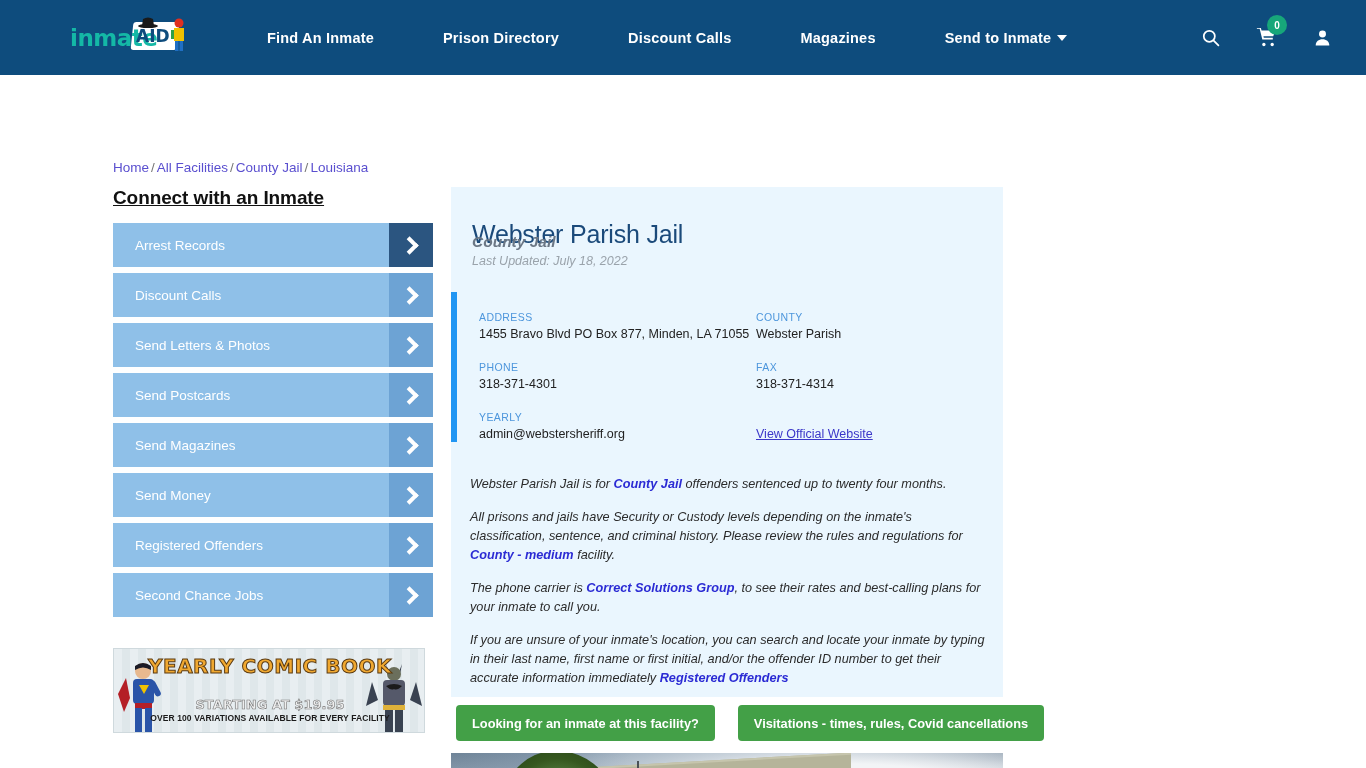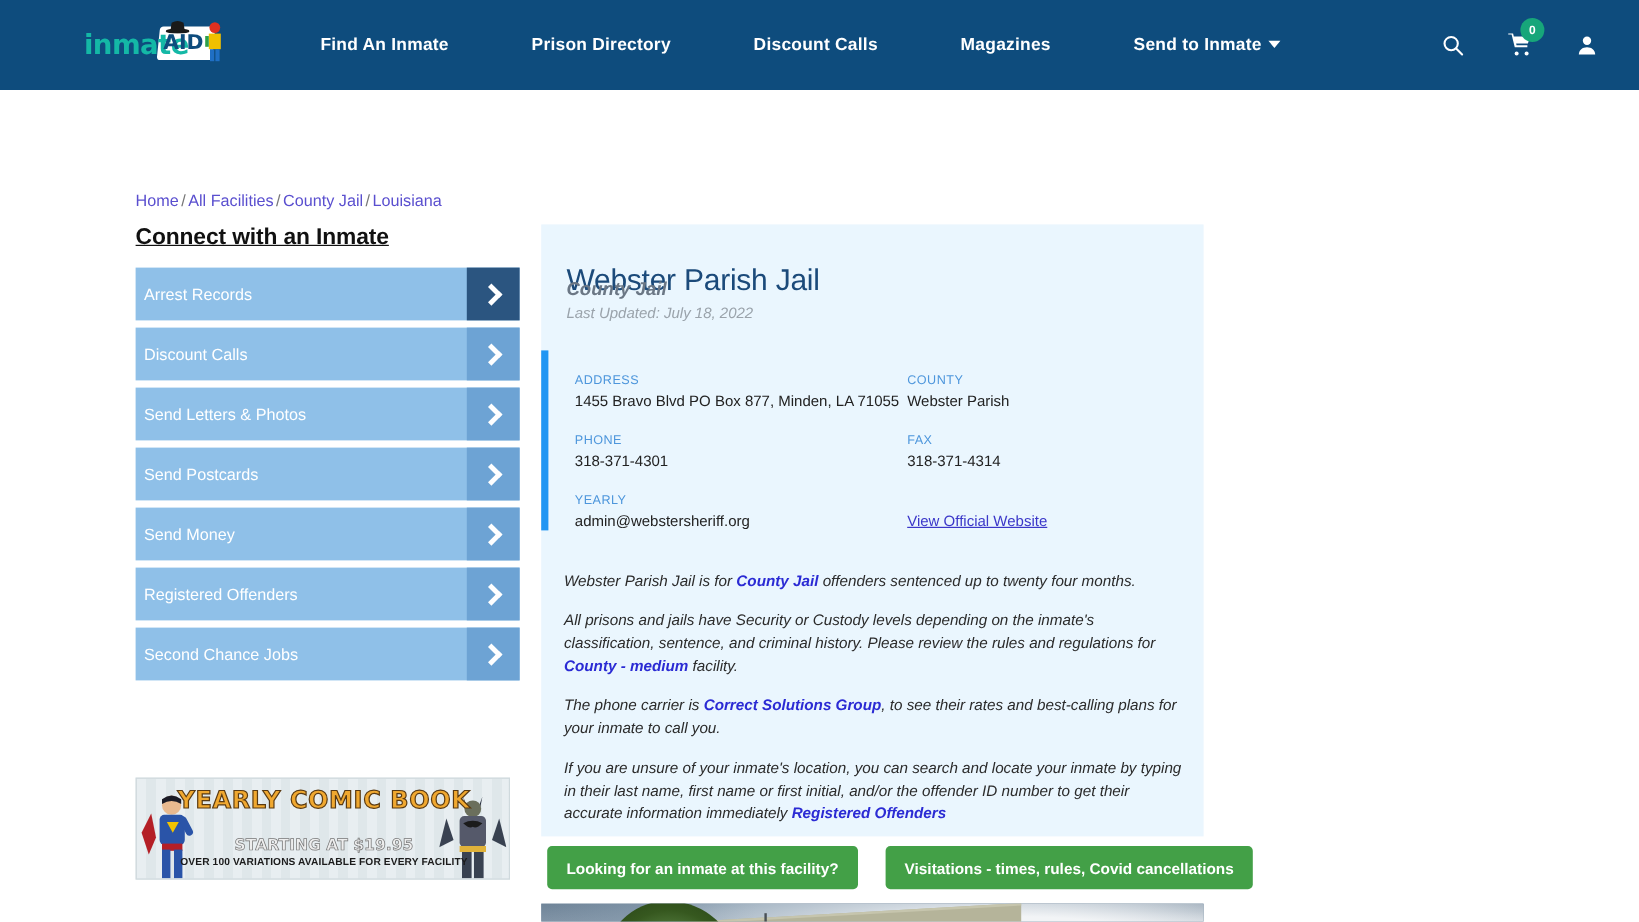--- a/index.html
+++ b/index.html
@@ -114,21 +114,21 @@
   .side-btn {
     width: 320px; height: 44px;
     background: #8fc0e8;
     display: flex; align-items: center;
     margin-bottom: 6px;
     cursor: pointer;
     position: relative;
   }
   .side-btn-label {
     color: #ffffff; font-size: 13.5px;
-    padding-left: 7px; flex: 1;
+    padding-left: 22px; flex: 1;
   }
   .side-btn-arrow {
     width: 44px; height: 44px;
     background: #6da3d4;
     display: flex; align-items: center; justify-content: center;
   }
   .side-btn.active .side-btn-arrow { background: #2b5580; }
   .chev {
     display: block; width: 13px; height: 13px;
     border-top: 4px solid #ffffff;
@@ -364,20 +364,26 @@
         </span>
     </div>
     <div class="side-btn">
       <span class="side-btn-label">Send Letters &amp; Photos</span>
       <span class="side-btn-arrow">
           <i class="chev"></i>
         </span>
     </div>
     <div class="side-btn">
       <span class="side-btn-label">Send Postcards</span>
+      <span class="side-btn-arrow">
+          <i class="chev"></i>
+        </span>
+    </div>
+    <div class="side-btn">
+      <span class="side-btn-label">Send Magazines</span>
       <span class="side-btn-arrow">
           <i class="chev"></i>
         </span>
     </div>
     <div class="side-btn">
       <span class="side-btn-label">Send Money</span>
       <span class="side-btn-arrow">
           <i class="chev"></i>
         </span>
     </div>

